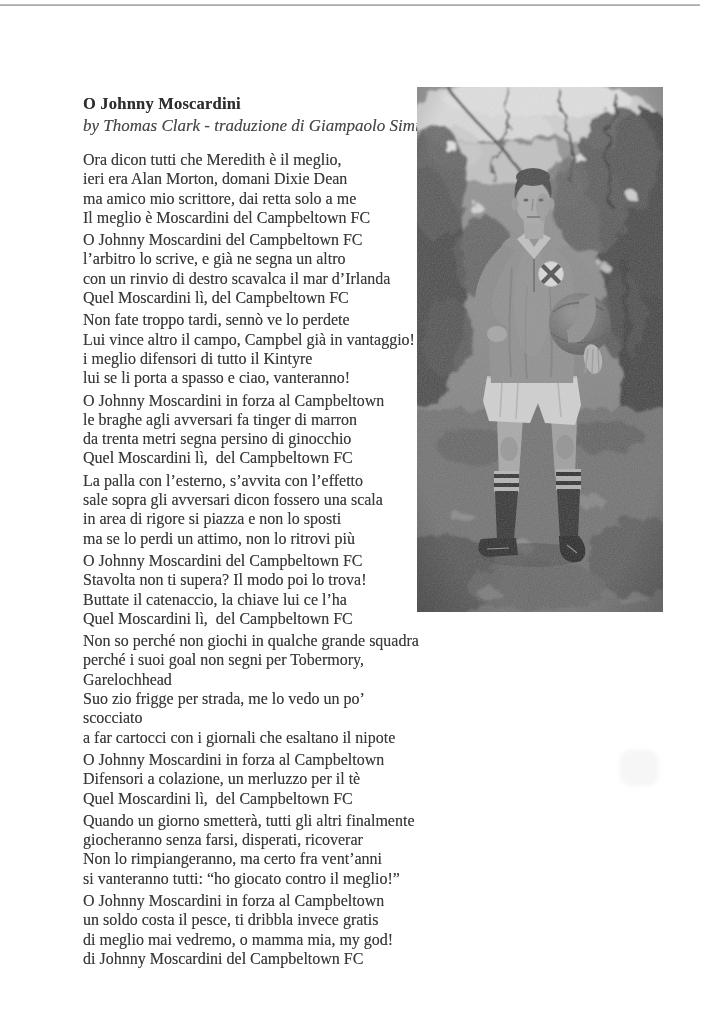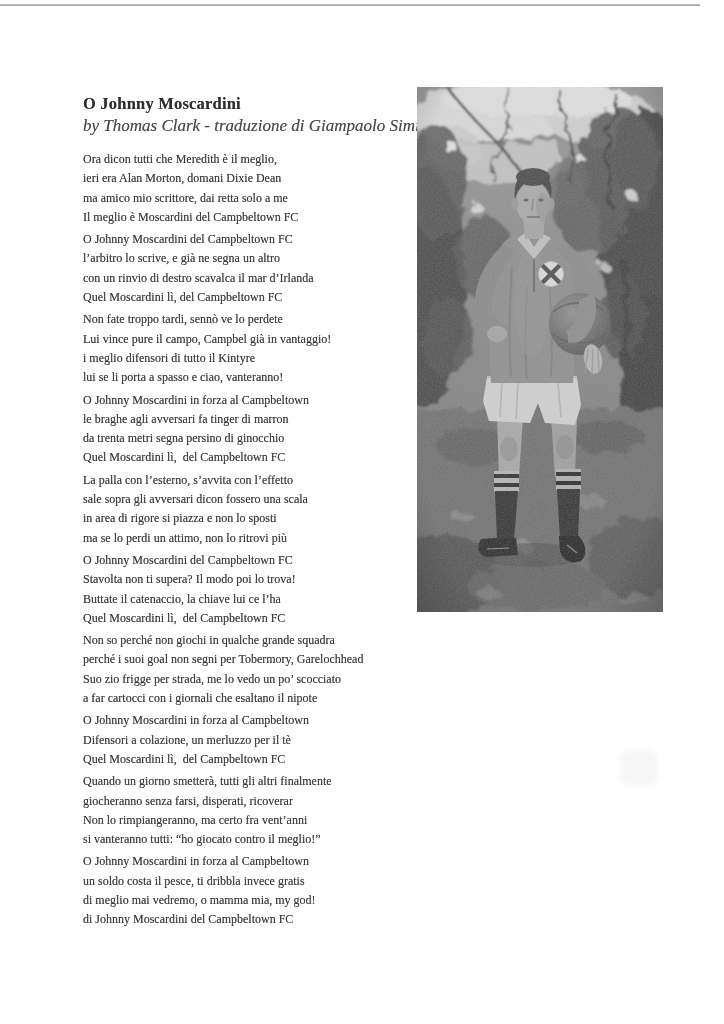--- a/index.html
+++ b/index.html
@@ -22,21 +22,21 @@
     margin:0;font-size:16.5px;line-height:20px;font-weight:bold;
     color:#2e2e2e;letter-spacing:.2px;
   }
   .byline{
     font-style:italic;font-size:17px;line-height:19px;
     color:#4a4a4a;margin-top:2px;
   }
   .poem{margin-top:15px;}
   .stanza{margin:0 0 3px 0;}
   .line{
-    font-size:12px;line-height:19.3px;
+    font-size:16px;line-height:19.3px;
     white-space:pre-wrap;
   }
   .photo{
     position:absolute;left:417px;top:87px;width:246px;height:525px;margin:0;
     background:#7f7f7f;
   }
   .photo svg{display:block;}
   .smudge{
     position:absolute;left:620px;top:750px;width:38px;height:36px;
     background:#f6f6f6;border-radius:10px;
@@ -61,21 +61,21 @@
           <div class="line">Il meglio è Moscardini del Campbeltown FC</div>
         </div>
         <div class="stanza">
           <div class="line">O Johnny Moscardini del Campbeltown FC</div>
           <div class="line">l’arbitro lo scrive, e già ne segna un altro</div>
           <div class="line">con un rinvio di destro scavalca il mar d’Irlanda</div>
           <div class="line">Quel Moscardini lì, del Campbeltown FC</div>
         </div>
         <div class="stanza">
           <div class="line">Non fate troppo tardi, sennò ve lo perdete</div>
-          <div class="line">Lui vince pure il campo, Campbel già in vantaggio!</div>
+          <div class="line">Lui vince altro il campo, Campbel già in vantaggio!</div>
           <div class="line">i meglio difensori di tutto il Kintyre</div>
           <div class="line">lui se li porta a spasso e ciao, vanteranno!</div>
         </div>
         <div class="stanza">
           <div class="line">O Johnny Moscardini in forza al Campbeltown</div>
           <div class="line">le braghe agli avversari fa tinger di marron</div>
           <div class="line">da trenta metri segna persino di ginocchio</div>
           <div class="line">Quel Moscardini lì,  del Campbeltown FC</div>
         </div>
         <div class="stanza">

